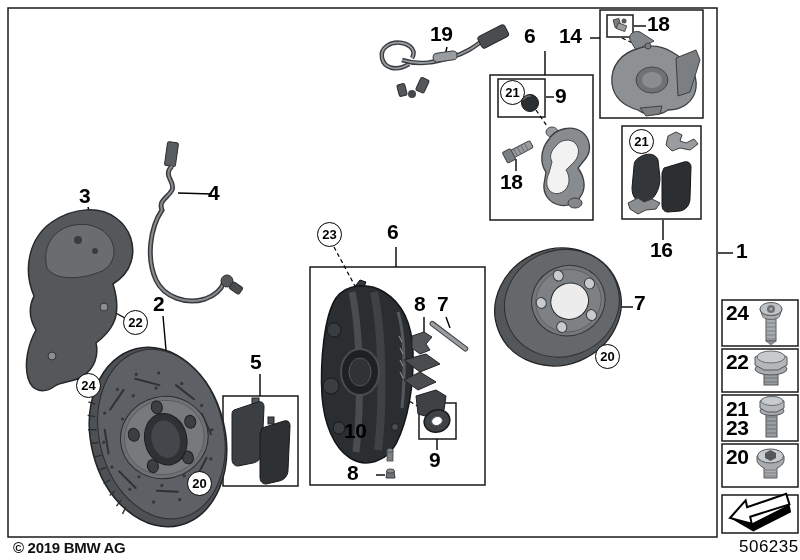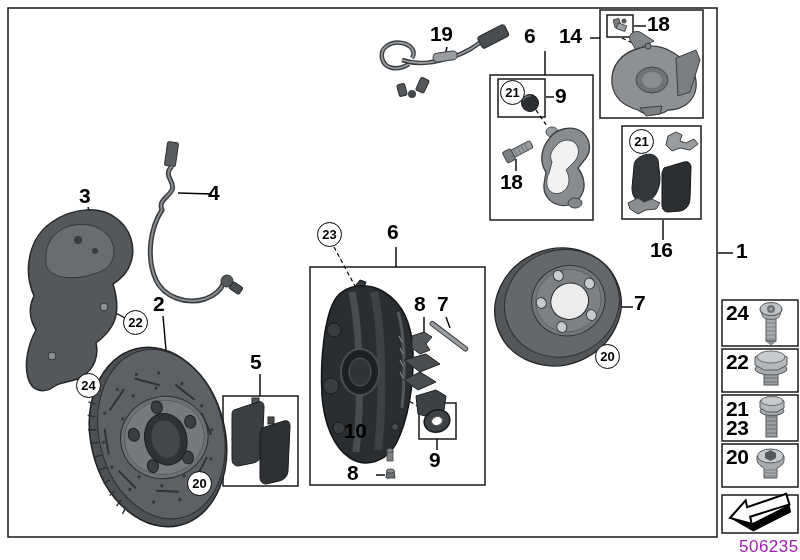--- a/index.html
+++ b/index.html
@@ -6,21 +6,21 @@
   .stage{position:relative;width:800px;height:560px;background:#ffffff;
          font-family:"Liberation Sans",sans-serif;overflow:hidden;}
   .stage svg{position:absolute;left:0;top:0;}
   .lbl{position:absolute;font-weight:bold;font-size:21px;line-height:1;color:#000;
        letter-spacing:-0.5px;white-space:nowrap;}
   .circ{position:absolute;width:25px;height:25px;box-sizing:border-box;border:1.8px solid #000;
         border-radius:50%;background:#fff;display:flex;align-items:center;justify-content:center;
         font-weight:bold;font-size:13px;color:#000;}
   .copyright{position:absolute;left:13px;top:539px;font-size:15px;font-weight:bold;
              letter-spacing:-0.3px;color:#111;}
-  .docnum{position:absolute;left:739px;top:537px;font-size:17px;color:#a21caf;letter-spacing:0.5px;}
+  .docnum{position:absolute;left:739px;top:537px;font-size:17px;color:#000000;letter-spacing:0.5px;}
 </style>
 </head>
 <body>
 
 <div class="stage">
 
 <svg width="800" height="560" viewBox="0 0 800 560">
 
   <rect x="8" y="8" width="709" height="529" fill="none" stroke="#1a1a1a" stroke-width="1.5"></rect>
 
@@ -334,15 +334,16 @@
 <div class="circ" style="left:595px;top:344px">20</div>
 <div class="circ" style="left:500px;top:80px">21</div>
 <div class="circ" style="left:629px;top:129px">21</div>
 
 <div class="lbl" style="left:726px;top:302px">24</div>
 <div class="lbl" style="left:726px;top:351px">22</div>
 <div class="lbl" style="left:726px;top:398px">21</div>
 <div class="lbl" style="left:726px;top:417px">23</div>
 <div class="lbl" style="left:726px;top:446px">20</div>
 
+<div class="copyright">© 2019 BMW AG</div>
 <div class="docnum">506235</div>
 
 </div>
 
 </body></html>

